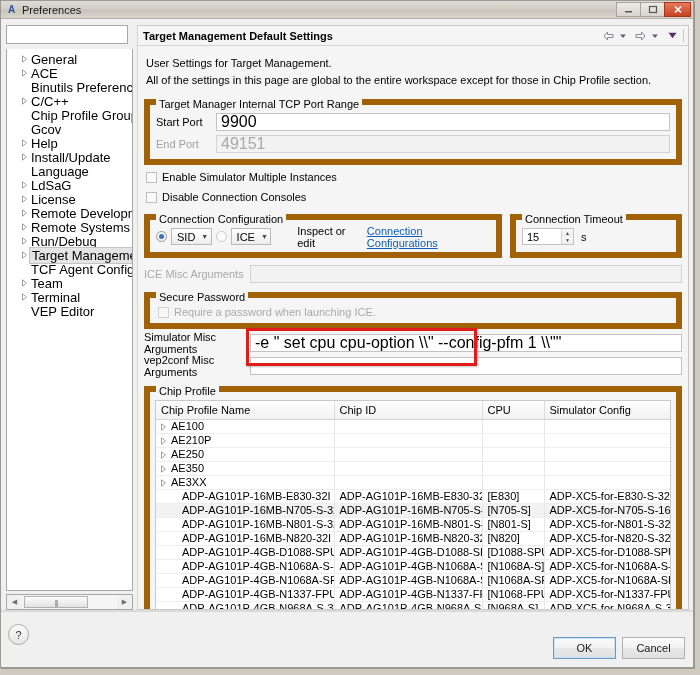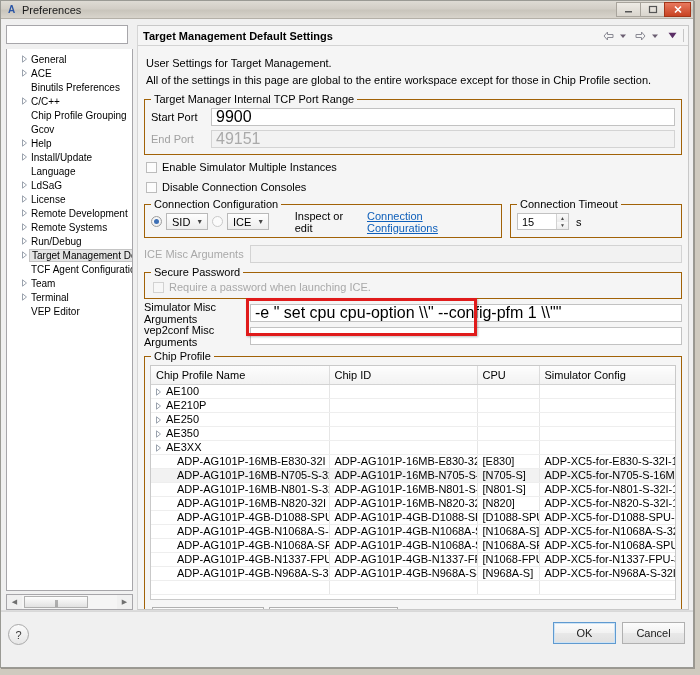--- a/index.html
+++ b/index.html
@@ -87,21 +87,21 @@
     background: #fff;
     border: 1px solid #a7a6aa;
     border-top: none;
     overflow: hidden;
     padding-top: 3px;
   }
   .tree-item {
     height: 14px;
     display: flex; align-items: center;
     padding-left: 12px;
-    font-size: 10px;
+    font-size: 13px;
     white-space: nowrap;
   }
   .tree-arrow {
     width: 10px; height: 10px;
     display: inline-flex; align-items: center; justify-content: center;
     margin-right: 1px;
     flex: 0 0 auto;
   }
   .tree-arrow svg { display: block; }
   .tree-label { padding-left: 1px; }
@@ -166,21 +166,21 @@
 
   .content {
     position: absolute; left: 0; top: 21px; right: 0; bottom: 0;
     padding: 5px 6px 0 6px;
     overflow: hidden;
   }
   .para { font-size: 11px; margin: 5px 0 0 2px; }
 
   
   .group {
-    border: 1px solid #a16207;
+    border: 6px solid #a16207;
     border-radius: 0;
     margin-top: 9px;
     padding: 4px 6px 6px 6px;
     position: relative;
   }
   .group > legend, .group-title {
     position: absolute;
     top: -7px; left: 6px;
     background: #f5f5f5;
     padding: 0 3px;
@@ -357,21 +357,21 @@
   }
   .help-btn {
     position: absolute; left: 7px; top: 13px;
     width: 21px; height: 21px; border-radius: 50%;
     border: 1px solid #a9a9a9;
     background: linear-gradient(to bottom, #fbfbfb, #e6e6e6);
     display: flex; align-items: center; justify-content: center;
     font-size: 11px; color: #3a3a3a;
   }
   .foot-btns {
-    position: absolute; right: 8px; top: 11px;
+    position: absolute; right: 8px; top: 26px;
     display: flex; gap: 6px;
   }
   .foot-btns .btn { width: 63px; height: 22px; }
 
   .sep-line {
     position: absolute; left: 0; right: 0; top: 0; height: 1px;
     background: #d8d8d8;
   }
 </style>
 </head>

